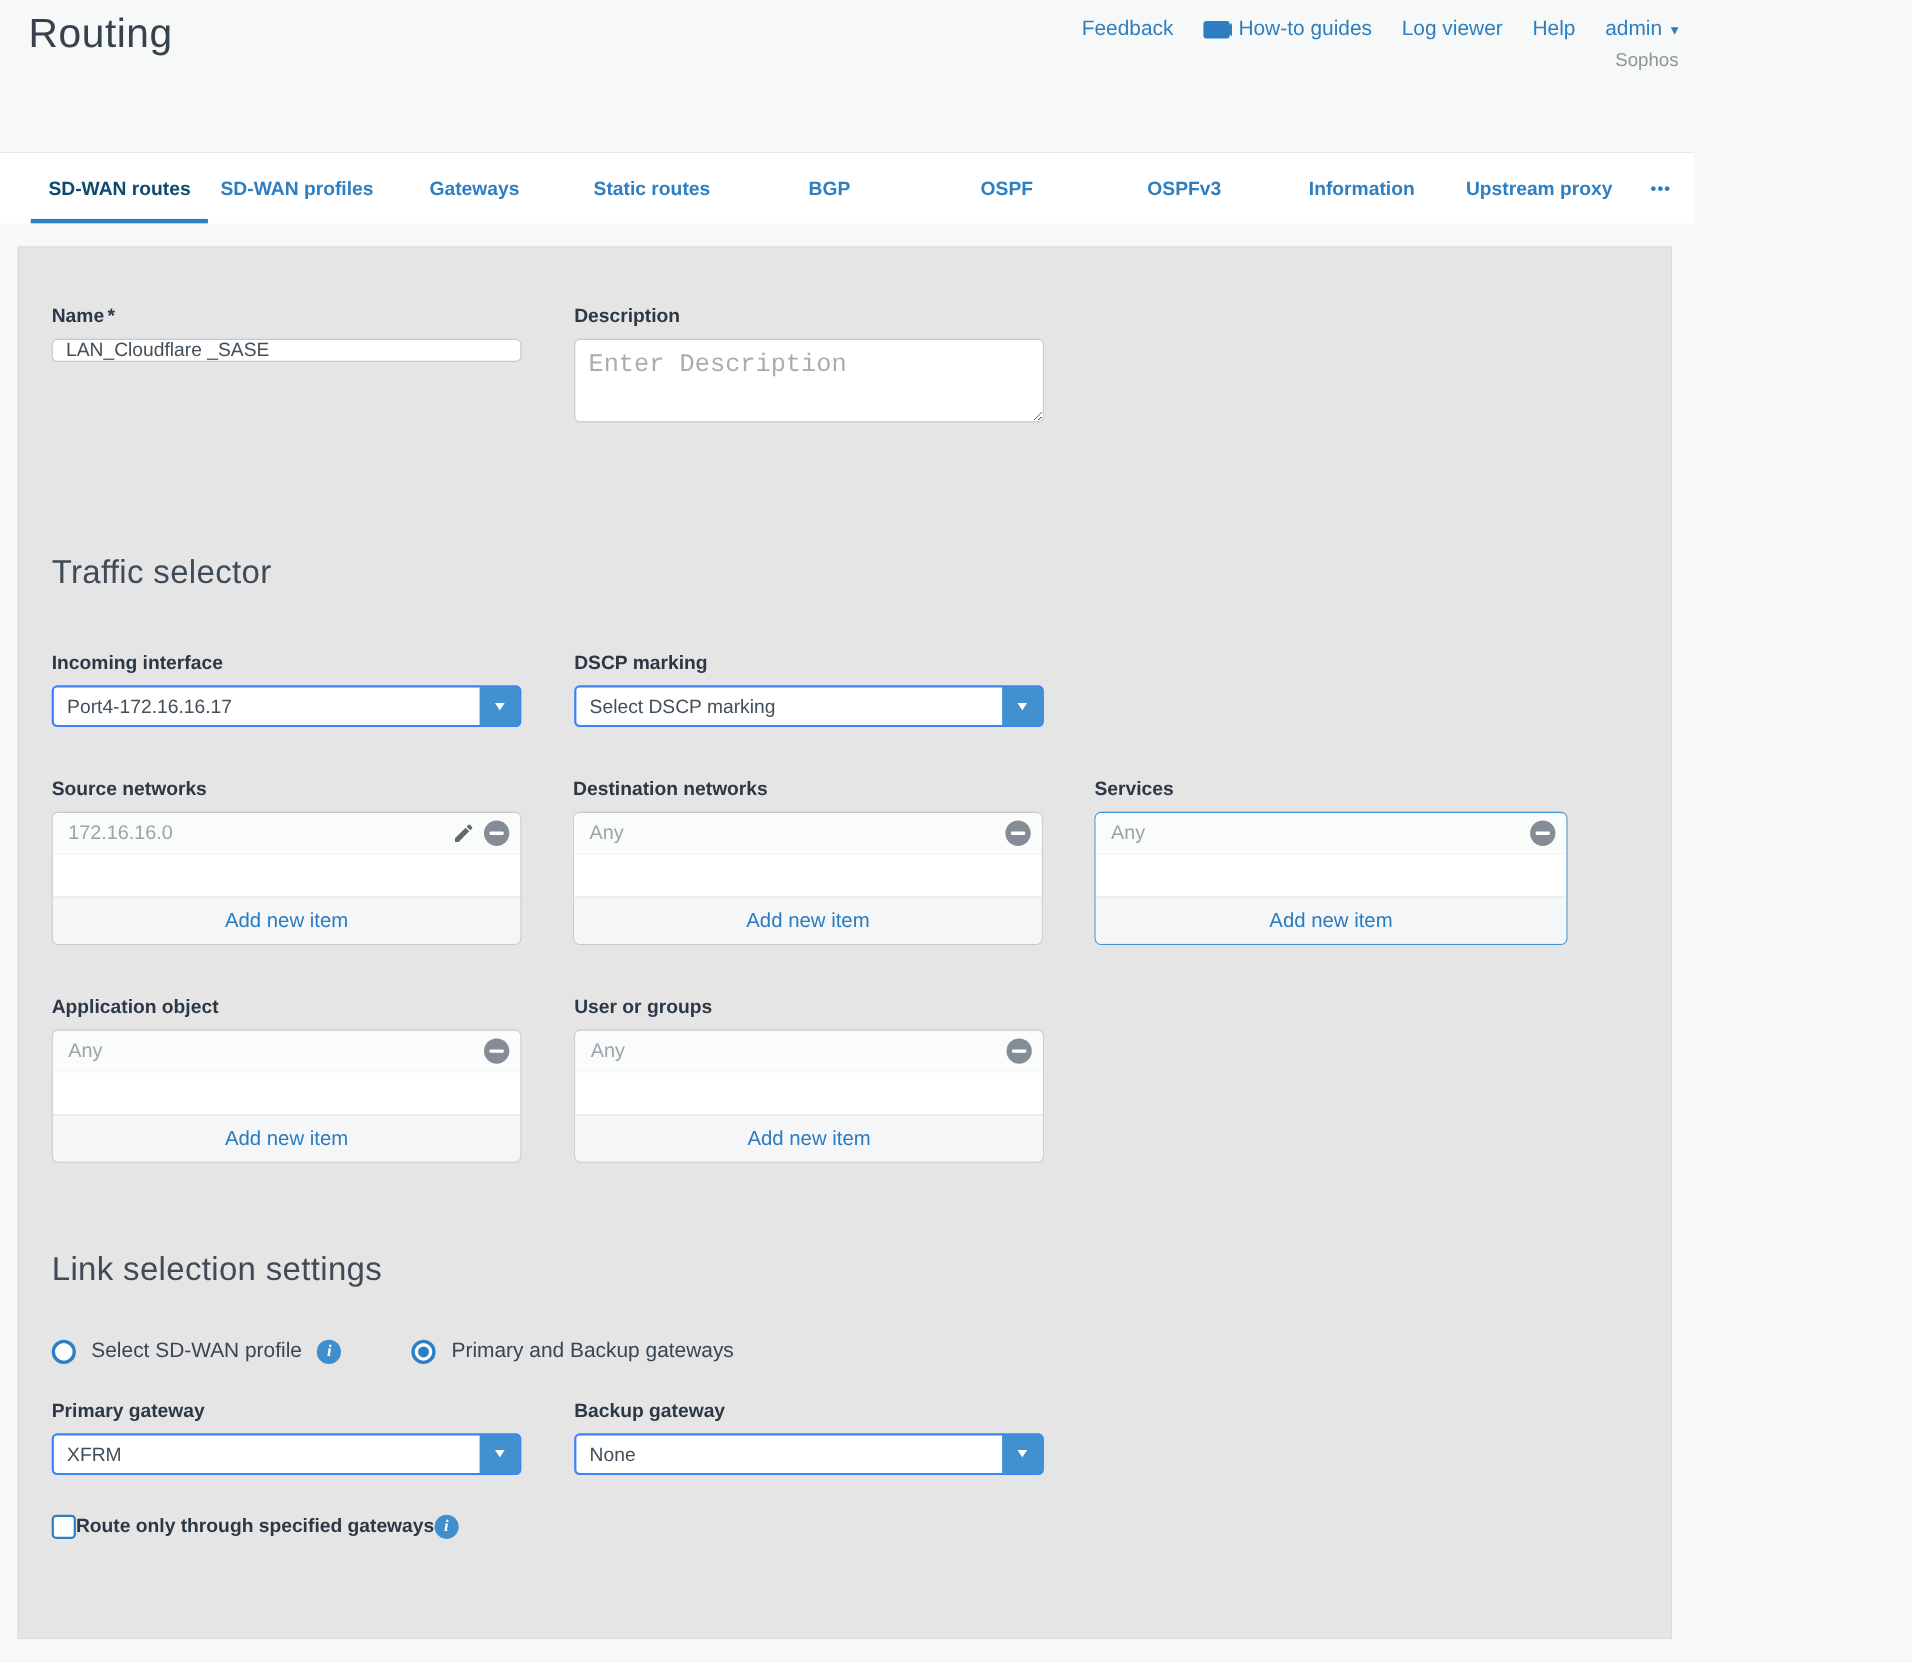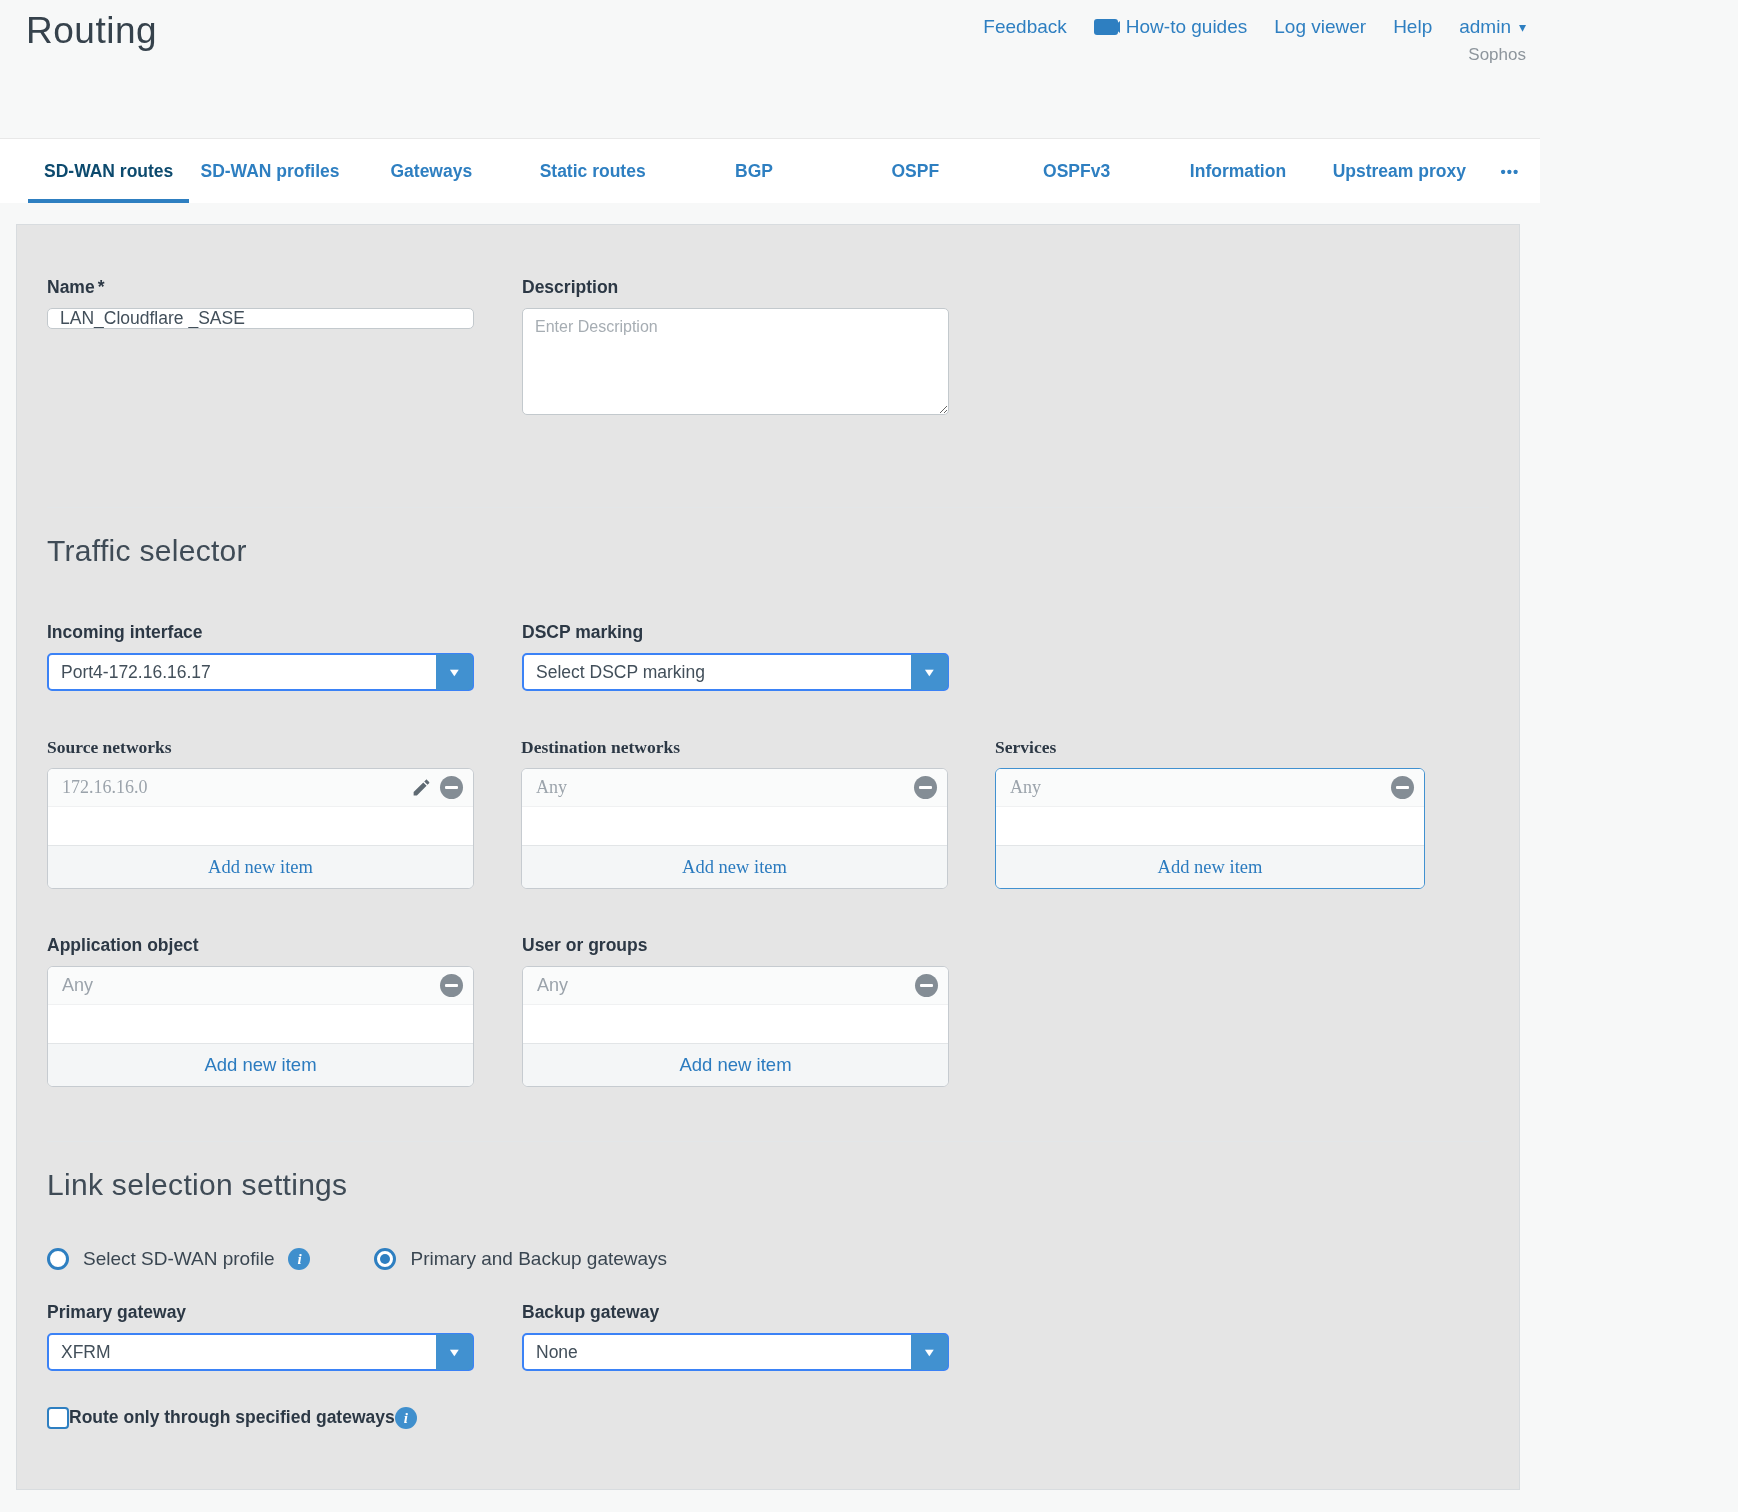--- a/index.html
+++ b/index.html
@@ -32,29 +32,29 @@
   .tab.active::after { content:""; position:absolute; left:0; right:0; bottom:0; height:4px; background:#2e7fc1; }
   .tab.more { flex:0 0 60px; font-size:15px; letter-spacing:1px; }
 
   .gap { height:21px; }
 
   
   .card { margin:0 16px; width:1504px; height:1266px; background:#e5e5e5;
     border:1px solid #d8dcdf; padding:52px 30px 30px 30px; }
 
   .row2 { display:grid; grid-template-columns:427px 427px; column-gap:48px; align-items:start; }
-  .row3 { display:grid; grid-template-columns:427px 427px 430px; column-gap:47px; align-items:start;font-family:Liberation Serif, serif; }
+  .row3 { display:grid; grid-template-columns:427px 427px 430px; column-gap:47px; align-items:start; }
 
   .field-label { font-size:17.5px; font-weight:700; color:#2c3845; margin-bottom:10px; display:block; }
   .req { color:#2c3845; margin-left:3px; }
 
   .text-input { width:100%; height:21px; border:1px solid #c3c9cd; border-radius:5px;
     padding:0 12px; font-size:17.5px; color:#424f5a; font-family:"Liberation Sans",sans-serif; outline:none; background:#fff; }
-  .textarea { width:100%; height:107px; border:1px solid #c3c9cd; border-radius:5px;
-    padding:9px 12px; font-size:16px; color:#424f5a; font-family:Liberation Sans, sans-serif; outline:none; resize:both; }
+  .textarea { width:100%; height:76px; border:1px solid #c3c9cd; border-radius:5px;
+    padding:9px 12px; font-size:23px; color:#424f5a; font-family:Liberation Mono, monospace; outline:none; resize:both; }
   .textarea::placeholder, .text-input::placeholder { color:#a6adb3; }
 
   .divider { border:none; border-top:1px solid #e3e6e8; height:0; }
   .divider.d1 { margin-top:88px; }
   .divider.d2 { margin-top:54px; }
 
   .section-heading { font-size:30px; font-weight:400; color:#3f4b56; margin-top:26px; letter-spacing:.3px; }
   .mt54 { margin-top:54px; } .mt46 { margin-top:46px; } .mt40 { margin-top:40px; }
   .mt36 { margin-top:36px; } .mt32 { margin-top:32px; }
 

